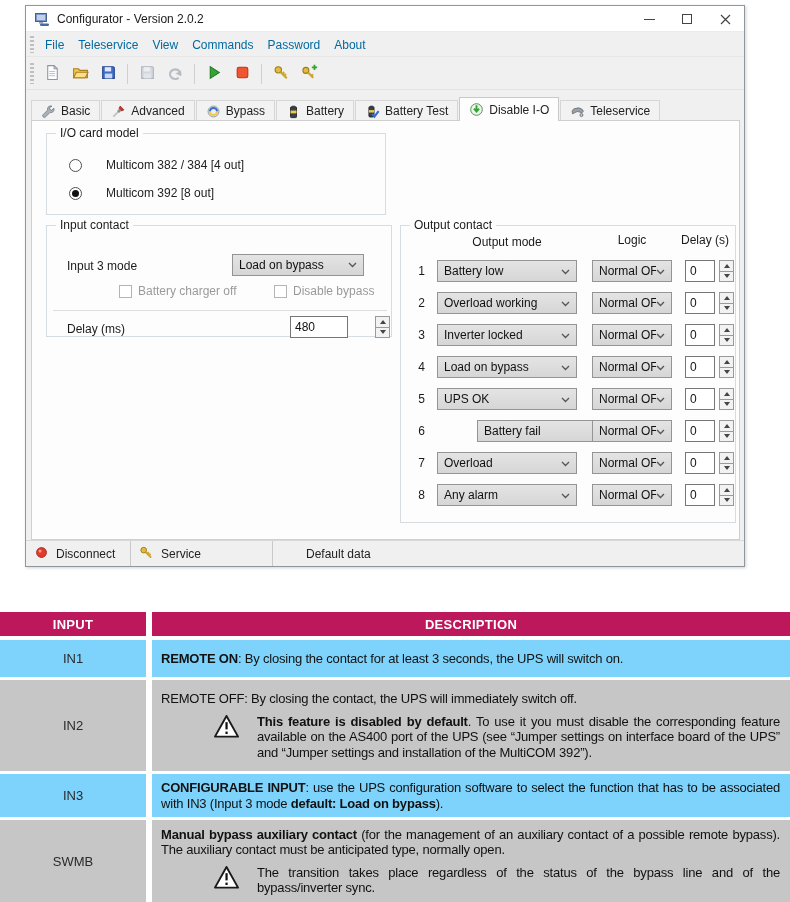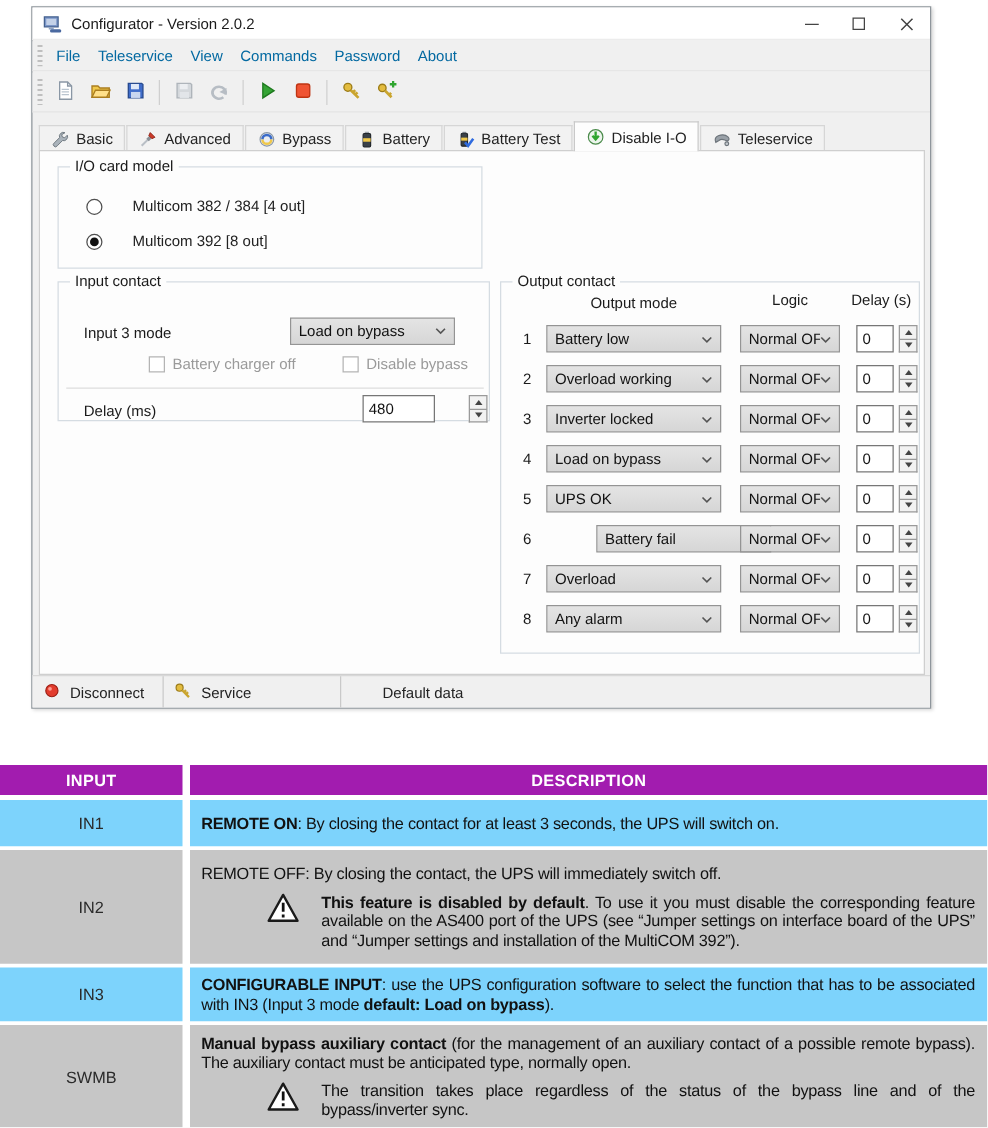--- a/index.html
+++ b/index.html
@@ -73,21 +73,21 @@
   .statusbar { position:absolute; left:0; bottom:0; width:100%; height:26px; background:#f0f0f0;
     border-top:1px solid #d8d8d8; display:flex; align-items:stretch; }
   .sb-seg { display:flex; align-items:center; gap:7px; border-right:1px solid #c9c9c9; padding:0 8px; }
   .sb-seg.s1 { width:105px; }
   .sb-seg.s2 { width:142px; }
   .sb-seg.s3 { flex:1; border-right:none; padding-left:33px; }
 
   
   .doc-table { position:absolute; left:0; top:612px; width:790px; }
   .doc-hrow { display:flex; height:24px; margin-bottom:4px; }
-  .doc-hcell { background:#a21caf; color:#fff; font-weight:bold; font-size:13px;
+  .doc-hcell { background:#be185d; color:#fff; font-weight:bold; font-size:13px;
     display:flex; align-items:center; justify-content:center; letter-spacing:.3px; }
   .doc-hcell.c1 { width:146px; margin-right:6px; }
   .doc-hcell.c2 { flex:1; }
   .doc-row { display:flex; margin-bottom:3px; }
   .doc-in { width:146px; margin-right:6px; display:flex; align-items:center; justify-content:center;
     font-size:13px; color:#2a2a2a; }
   .doc-desc { flex:1; display:flex; flex-direction:column; justify-content:center;
     padding:5px 10px 5px 9px; font-size:13px; line-height:15.5px; letter-spacing:-0.2px; color:#111; }
   .doc-row.light .doc-in, .doc-row.light .doc-desc { background:#7dd3fc; }
   .doc-row.dark  .doc-in, .doc-row.dark  .doc-desc { background:#c6c6c6; }

